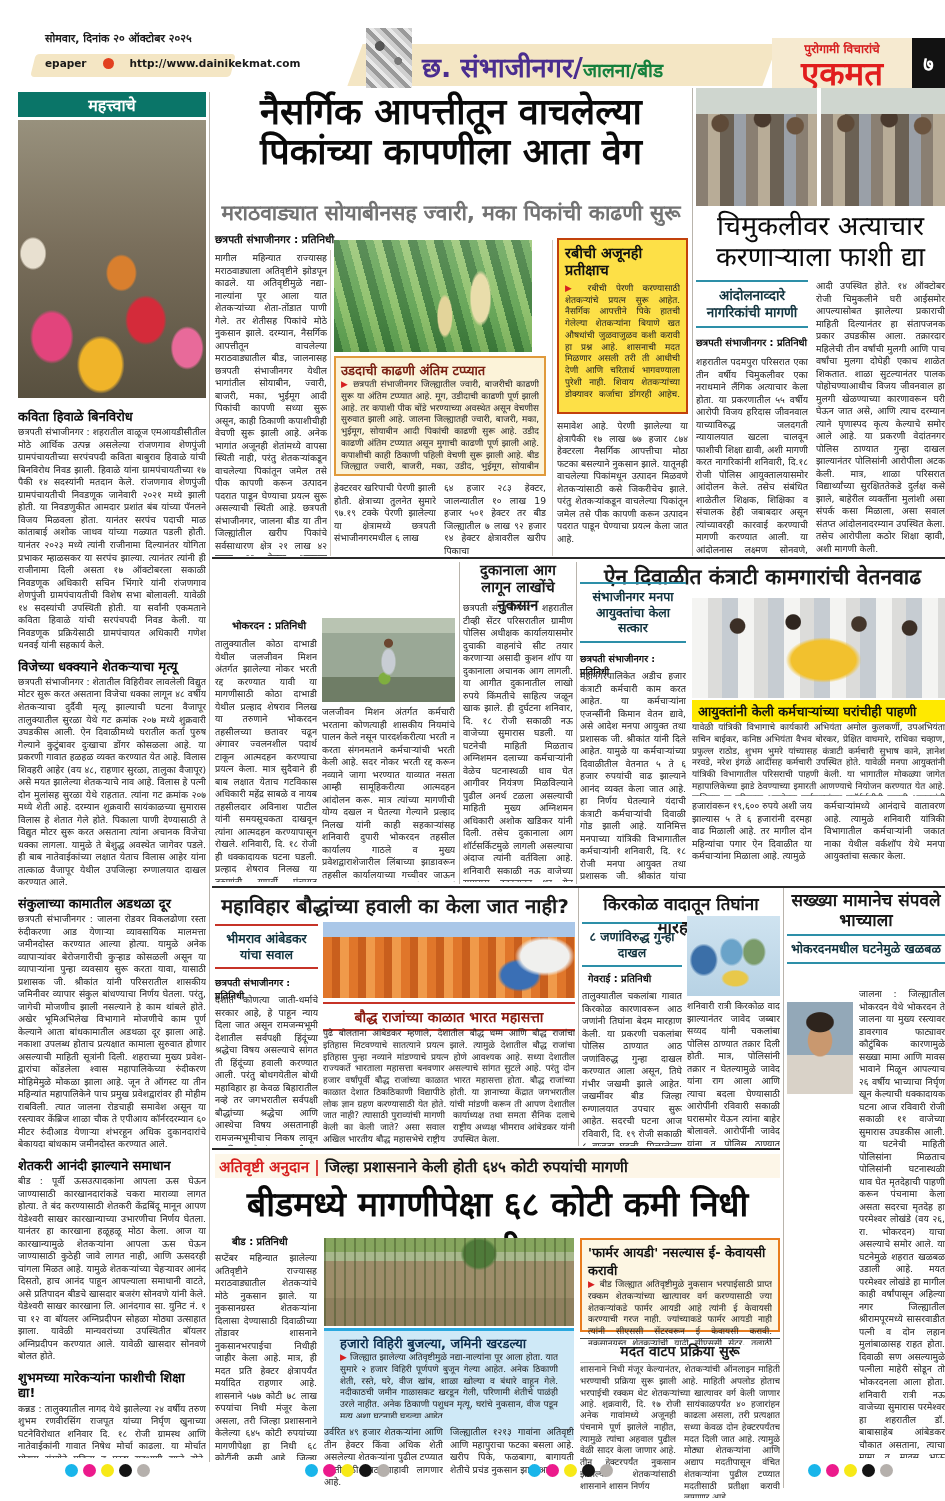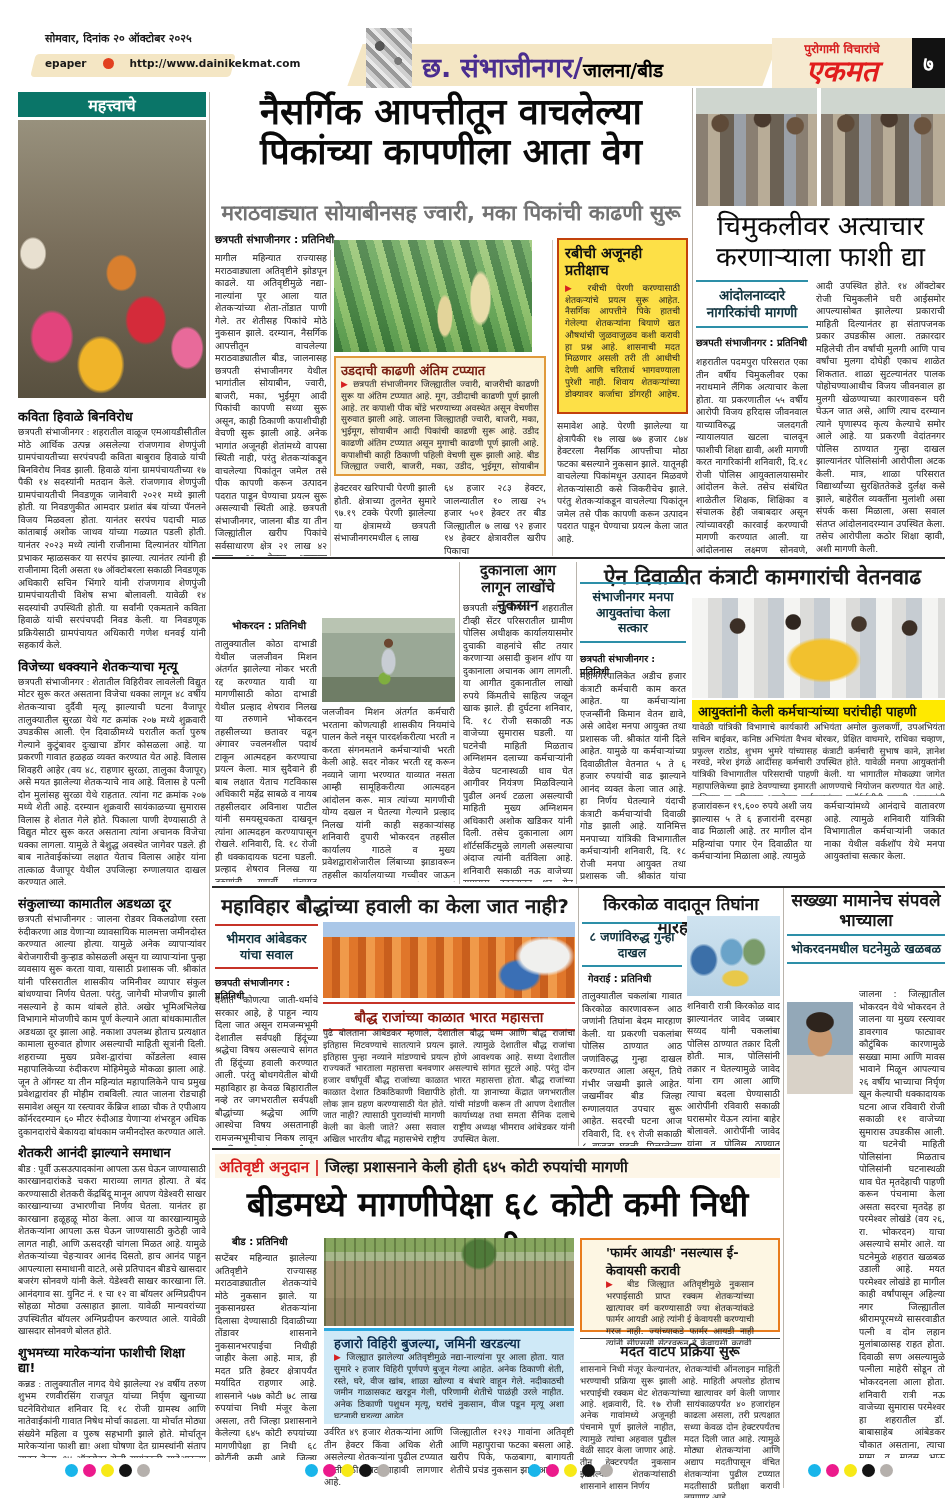--- a/index.html
+++ b/index.html
@@ -11,21 +11,21 @@
   .byline{font-weight:700;font-size:10.5px;color:#111;}
   .subbox{font-weight:800;font-size:13.5px;text-align:center;color:#12343f;
     border-top:2px solid #2d8fa8;border-bottom:2px solid #2d8fa8;padding:5px 2px;line-height:1.25;}
   .vdiv{width:1px;background:#b9b4ac;}
   .hdiv{height:2px;background:#2b2b2b;}
   .photo{background-color:#999;overflow:hidden;}
   .dots{display:flex;gap:5px;align-items:center;}
   .dots span{width:13px;height:13px;border-radius:50%;display:inline-block;}
   .d-c{background:#19b5ea;} .d-m{background:#ec1a8c;} .d-y{background:#f7e917;} .d-k{background:#141414;} .d-g{background:#b5b0ac;}
   .imp-art h3{font-size:12.8px;font-weight:800;margin:7px 0 2px 0;line-height:1.2;color:#0d0d0d;}
-  .imp-art p{margin:0;font-family:Liberation Serif, serif;}
+  .imp-art p{margin:0;}
   .ph-garland{background:
     radial-gradient(42px 52px at 18% 78%, #e2447c 0 45%, transparent 52%),
     radial-gradient(46px 56px at 44% 88%, #f0b429 0 45%, transparent 52%),
     radial-gradient(40px 48px at 68% 72%, #d42b3a 0 45%, transparent 52%),
     radial-gradient(32px 42px at 90% 82%, #e86a9a 0 45%, transparent 52%),
     radial-gradient(26px 32px at 8% 48%, #e8e0d0 0 45%, transparent 52%),
     radial-gradient(30px 36px at 55% 55%, #d97f2e 0 45%, transparent 52%),
     linear-gradient(180deg,#98917d 0%,#7a6f5c 45%,#58503f 100%);}
   .ph-corn{background:
     radial-gradient(22px 56px at 74% 52%, #e9ddab 0 42%, transparent 50%),
@@ -91,25 +91,25 @@
   <div class="abs" style="left:45px;top:30px;font-size:11px;font-weight:700;">सोमवार, दिनांक २० ऑक्टोबर २०२५</div>
   <div class="abs" style="left:33px;top:54px;width:200px;height:23px;background:#f4e6c4;border-radius:4px;transform:skewX(-14deg);"></div>
   <div class="abs" style="left:45px;top:57px;font-size:10.5px;font-weight:700;display:flex;align-items:center;gap:16px;">
     <span>epaper</span>
     <span style="width:11px;height:11px;border-radius:50%;background:#e2401f;display:inline-block;"></span>
     <span>http://www.dainikekmat.com</span>
   </div>
   <div class="abs" style="left:355px;top:44px;width:415px;height:42px;background:#f4e6c4;transform:skewX(-20deg);"></div>
   <div class="abs ph-logo" style="left:366px;top:28px;width:46px;height:60px;"></div>
   <div class="abs" style="left:422px;top:48px;width:350px;white-space:nowrap;">
-    <span style="font-size:27px;font-weight:800;color:#4a2d8f;">छ. संभाजीनगर/</span><span style="font-size:19px;font-weight:800;color:#000000;">जालना/बीड</span>
+    <span style="font-size:27px;font-weight:800;color:#4a2d8f;">छ. संभाजीनगर/</span><span style="font-size:19px;font-weight:800;color:#15803d;">जालना/बीड</span>
   </div>
   <div class="abs" style="left:772px;top:38px;width:140px;height:50px;background:#f6ead0;text-align:center;">
     <div style="font-size:12px;font-weight:800;color:#d61f1f;margin-top:2px;">पुरोगामी विचारांचे</div>
-    <div style="font-size:29px;font-weight:800;color:#e11d1d;line-height:1;font-style:italic;">एकमत</div>
+    <div style="font-size:33px;font-weight:800;color:#e11d1d;line-height:1;">एकमत</div>
   </div>
   <div class="abs" style="left:912px;top:38px;width:33px;height:50px;background:#121212;color:#fff;display:flex;align-items:center;justify-content:center;font-size:20px;font-weight:700;">७</div>
 
   <div class="abs" style="left:18px;top:92px;width:188px;height:25px;background:#0a7568;color:#fff;font-size:16px;font-weight:800;display:flex;align-items:center;justify-content:center;">महत्त्वाचे</div>
   <div class="abs photo ph-garland" style="left:18px;top:120px;width:188px;height:278px;"></div>
   <div class="abs" style="left:18px;top:402px;width:188px;height:1056px;overflow:hidden;">
     <div class="imp-art">
       <h3>कविता हिवाळे बिनविरोध</h3>
       <p class="bt">छत्रपती संभाजीनगर : शहरातील वाळूज एमआयडीसीतील मोठे आर्थिक उत्पन्न असलेल्या रांजणगाव शेणपुंजी ग्रामपंचायतीच्या सरपंचपदी कविता बाबुराव हिवाळे यांची बिनविरोध निवड झाली. हिवाळे यांना ग्रामपंचायतीच्या १७ पैकी १४ सदस्यांनी मतदान केले. रांजणगाव शेणपुंजी ग्रामपंचायतीची निवडणूक जानेवारी २०२१ मध्ये झाली होती. या निवडणुकीत आमदार प्रशांत बंब यांच्या पॅनलने विजय मिळवला होता. यानंतर सरपंच पदाची माळ कांताबाई अशोक जाधव यांच्या गळ्यात पडली होती. यानंतर २०२३ मध्ये त्यांनी राजीनामा दिल्यानंतर योगिता प्रभाकर म्हाळसकर या सरपंच झाल्या. त्यानंतर त्यांनी ही राजीनामा दिली असता १७ ऑक्टोबरला सकाळी निवडणूक अधिकारी सचिन भिंगारे यांनी रांजणगाव शेणपुंजी ग्रामपंचायतीची विशेष सभा बोलावली. यावेळी १४ सदस्यांची उपस्थिती होती. या सर्वांनी एकमताने कविता हिवाळे यांची सरपंचपदी निवड केली. या निवडणूक प्रक्रियेसाठी ग्रामपंचायत अधिकारी गणेश धनवई यांनी सहकार्य केले.</p>
     </div>
@@ -144,21 +144,21 @@
   <div class="abs center" style="left:212px;top:198px;width:478px;font-size:21px;font-weight:800;color:#737373;">मराठवाड्यात सोयाबीनसह ज्वारी, मका पिकांची काढणी सुरू</div>
   <div class="abs byline" style="left:215px;top:232px;">छत्रपती संभाजीनगर : प्रतिनिधी</div>
   <div class="abs bt" style="left:215px;top:252px;width:112px;height:304px;">मागील महिन्यात राज्यासह मराठवाड्याला अतिवृष्टीने झोडपून काढले. या अतिवृष्टीमुळे नद्या-नाल्यांना पूर आला यात शेतकऱ्यांच्या शेता-तोंडात पाणी गेले. तर शेतीसह पिकांचे मोठे नुकसान झाले. दरम्यान, नैसर्गिक आपत्तीतून वाचलेल्या मराठवाड्यातील बीड, जालनासह छत्रपती संभाजीनगर येथील भागांतील सोयाबीन, ज्वारी, बाजरी, मका, भुईमूग आदी पिकांची कापणी सध्या सुरू असून, काही ठिकाणी कपाशीचीही वेचणी सुरू झाली आहे. अनेक भागांत अजूनही शेतांमध्ये वापसा स्थिती नाही, परंतु शेतकऱ्यांकडून वाचलेल्या पिकांतून जमेल तसे पीक कापणी करून उत्पादन पदरात पाडून घेण्याचा प्रयत्न सुरू असल्याची स्थिती आहे. छत्रपती संभाजीनगर, जालना बीड या तीन जिल्ह्यांतील खरीप पिकांचे सर्वसाधारण क्षेत्र २१ लाख ४२ हजार २३ हेक्टर असताना प्रत्यक्षात २० लाख ८१ हजार ७५८</div>
   <div class="abs vdiv" style="left:330px;top:250px;height:306px;background:#cfc9bf;"></div>
   <div class="abs photo ph-corn" style="left:334px;top:240px;width:198px;height:112px;"></div>
   <div class="abs ybox" style="left:334px;top:356px;width:212px;height:120px;padding:3px 5px;box-sizing:border-box;">
     <div style="font-size:13px;font-weight:800;color:#7a2012;">उडदाची काढणी अंतिम टप्प्यात</div>
     <div class="bt-sm" style="height:92px;"><span class="arrow">▶ </span><span>छत्रपती संभाजीनगर जिल्ह्यातील ज्वारी, बाजरीची काढणी सुरू या अंतिम टप्प्यात आहे. मूग, उडीदाची काढणी पूर्ण झाली आहे. तर कपाशी पीक बोंडे भरण्याच्या अवस्थेत असून वेचणीस सुरुवात झाली आहे. जालना जिल्ह्यातही ज्वारी, बाजरी, मका, भुईमूग, सोयाबीन आदी पिकांची काढणी सुरू आहे. उडीद काढणी अंतिम टप्प्यात असून मुगाची काढणी पूर्ण झाली आहे. कपाशीची काही ठिकाणी पहिली वेचणी सुरू झाली आहे. बीड जिल्ह्यात ज्वारी, बाजरी, मका, उडीद, भुईमूग, सोयाबीन काढणी सुरू आहे. उडदाची काढणी अंतिम टप्प्यात असून, कपाशी बोंडे काही ठिकाणी पक्वतेच्या तर काही ठिकाणी फुटण्याच्या अवस्थेत आहे. तुरळक ठिकाणी पहिली वेचणीही सुरू झाली आहे. कपाशीत आकस्मिक मर चा प्रादुर्भाव मोठ्या प्रमाणात झाला आहे.</span></div>
   </div>
   <div class="abs bt" style="left:334px;top:482px;width:102px;height:74px;">हेक्टरवर खरिपाची पेरणी झाली होती. क्षेत्राच्या तुलनेत सुमारे ९७.१९ टक्के पेरणी झालेल्या या क्षेत्रामध्ये छत्रपती संभाजीनगरमधील ६ लाख</div>
-  <div class="abs bt" style="left:444px;top:482px;width:102px;height:74px;">६४ हजार २८३ हेक्टर, जालन्यातील १० लाख २५ हजार ५०१ हेक्टर तर बीड जिल्ह्यातील ७ लाख ९२ हजार १४ हेक्टर क्षेत्रावरील खरीप पिकाचा</div>
+  <div class="abs bt" style="left:444px;top:482px;width:102px;height:74px;">६४ हजार २८३ हेक्टर, जालन्यातील १० लाख 19 हजार ५०१ हेक्टर तर बीड जिल्ह्यातील ७ लाख ९२ हजार १४ हेक्टर क्षेत्रावरील खरीप पिकाचा</div>
   <div class="abs vdiv" style="left:552px;top:240px;height:316px;background:#cfc9bf;"></div>
   <div class="abs bbox" style="left:557px;top:238px;width:131px;height:176px;padding:5px 6px;box-sizing:border-box;">
     <div style="font-size:14.5px;font-weight:800;color:#111;line-height:1.2;">रबीची अजूनही प्रतीक्षाच</div>
     <div class="bt-sm" style="height:118px;margin-top:3px;"><span class="arrow">▶ </span><span>रबीची पेरणी करण्यासाठी शेतकऱ्यांचे प्रयत्न सुरू आहेत. नैसर्गिक आपत्तीने पिके हातची गेलेल्या शेतकऱ्यांना बियाणे खत औषधांची जुळवाजुळव कशी करावी हा प्रश्न आहे. शासनाची मदत मिळणार असली तरी ती आधीची देणी आणि चरितार्थ भागवण्याला पुरेशी नाही. शिवाय शेतकऱ्यांच्या डोक्यावर कर्जाचा डोंगरही आहेच. पावसाळा लांबल्यानेही रबी पेरणीत अडथळा निर्माण झाला आहे.</span></div>
   </div>
   <div class="abs bt" style="left:557px;top:420px;width:131px;height:136px;">समावेश आहे. पेरणी झालेल्या या क्षेत्रापैकी १७ लाख ७७ हजार ८७४ हेक्टरला नैसर्गिक आपत्तीचा मोठा फटका बसल्याने नुकसान झाले. यातूनही वाचलेल्या पिकांमधून उत्पादन मिळवणे शेतकऱ्यांसाठी कसे जिकरीचेच झाले. परंतु शेतकऱ्यांकडून वाचलेल्या पिकांतून जमेल तसे पीक कापणी करून उत्पादन पदरात पाडून घेण्याचा प्रयत्न केला जात आहे.</div>
   <div class="abs vdiv" style="left:692px;top:88px;height:468px;"></div>
 
   <div class="abs photo ph-crowd" style="left:696px;top:88px;width:121px;height:118px;"></div>
   <div class="abs photo ph-crowd" style="left:821px;top:88px;width:124px;height:118px;"></div>
@@ -228,27 +228,27 @@
 
   <div class="abs" style="left:215px;top:1154px;width:565px;font-size:15px;font-weight:800;background:#fdf6e8;padding:2px 4px;box-sizing:border-box;">
     <span class="kickerlbl">अतिवृष्टी अनुदान</span>
     <span style="color:#d61f1f;font-weight:800;"> | </span>
     <span>जिल्हा प्रशासनाने केली होती ६४५ कोटी रुपयांची मागणी</span>
   </div>
   <div class="abs center" style="left:215px;top:1180px;width:565px;font-size:34px;font-weight:800;color:#0a0a0a;">बीडमध्ये मागणीपेक्षा ६८ कोटी कमी निधी जाहीर</div>
   <div class="abs byline" style="left:232px;top:1234px;font-size:10px;">बीड : प्रतिनिधी</div>
   <div class="abs bt" style="left:215px;top:1252px;width:102px;height:208px;">सप्टेंबर महिन्यात झालेल्या अतिवृष्टीने राज्यासह मराठवाड्यातील शेतकऱ्यांचे मोठे नुकसान झाले. या नुकसानग्रस्त शेतकऱ्यांना दिलासा देण्यासाठी दिवाळीच्या तोंडावर शासनाने नुकसानभरपाईचा निधीही जाहीर केला आहे. मात्र, ही मदत प्रति हेक्टर क्षेत्रापर्यंत मर्यादित राहणार आहे. शासनाने ५७७ कोटी ७८ लाख रुपयांचा निधी मंजूर केला असला, तरी जिल्हा प्रशासनाने केलेल्या ६४५ कोटी रुपयांच्या मागणीपेक्षा हा निधी ६८ कोटींनी कमी आहे. जिल्हा प्रशासनाने ८ लाख ५७ हजार १७१ बाधित शेतकऱ्यांचा प्रस्ताव शासनाला सादर केला होता. मात्र मंजूर निधी केवळ ८ लाख ६ हजार शेतकऱ्यांपुरताच आहे. यामुळे</div>
   <div class="abs photo ph-flood" style="left:324px;top:1238px;width:250px;height:88px;"></div>
-  <div class="abs wellsbox" style="left:324px;top:1328px;width:250px;height:96px;padding:3px 10px;box-sizing:border-box;">
+  <div class="abs wellsbox" style="left:324px;top:1328px;width:250px;height:112px;padding:3px 16px;box-sizing:border-box;">
     <div style="font-size:13px;font-weight:800;color:#0d2e4e;">हजारो विहिरी बुजल्या, जमिनी खरडल्या</div>
     <div class="bt-sm" style="height:66px;"><span class="arrow">▶ </span><span>जिल्ह्यात झालेल्या अतिवृष्टीमुळे नद्या-नाल्यांना पूर आला होता. यात सुमारे २ हजार विहिरी पूर्णपणे बुजून गेल्या आहेत. अनेक ठिकाणी शेती, रस्ते, घरे, वीज खांब, शाळा खोल्या व बंधारे वाहून गेले. नदीकाठची जमीन गाळासकट खरडून गेली, परिणामी शेतीचे पाळंही उरले नाहीत. अनेक ठिकाणी पशुधन मृत्यू, घरांचे नुकसान, वीज पडून मृत्यू अशा घटनाही घडल्या आहेत.</span></div>
   </div>
   <div class="abs bt" style="left:324px;top:1426px;width:119px;height:72px;">उर्वरित ४९ हजार शेतकऱ्यांना आणि तीन हेक्टर किंवा अधिक शेती असलेल्या शेतकऱ्यांना पुढील टप्प्यात मदतीसाठी वाट पाहावी लागणार आहे.</div>
   <div class="abs bt" style="left:450px;top:1426px;width:124px;height:72px;">जिल्ह्यातील १२१३ गावांना अतिवृष्टी आणि महापुराचा फटका बसला आहे. खरीप पिके, फळबागा, बागायती शेतीचे प्रचंड नुकसान झाले आहे.</div>
-  <div class="abs farmerbox" style="left:580px;top:1238px;width:200px;height:94px;padding:3px 24px;box-sizing:border-box;">
+  <div class="abs farmerbox" style="left:580px;top:1238px;width:200px;height:94px;padding:3px 6px;box-sizing:border-box;">
     <div style="font-size:13px;font-weight:800;color:#111;">'फार्मर आयडी' नसल्यास ई- केवायसी करावी</div>
     <div class="bt-sm" style="height:66px;"><span class="arrow">▶ </span><span>बीड जिल्ह्यात अतिवृष्टीमुळे नुकसान भरपाईसाठी प्राप्त रक्कम शेतकऱ्यांच्या खात्यावर वर्ग करण्यासाठी ज्या शेतकऱ्यांकडे फार्मर आयडी आहे त्यांनी ई केवायसी करण्याची गरज नाही. ज्यांच्याकडे फार्मर आयडी नाही त्यांनी सीएससी सेंटरवरून ई केवायसी करावी. नुकसानग्रस्त शेतकऱ्यांची यादी सीएससी सेंटर, तलाठी कार्यालयात लावण्यात येईल. कोणा शेतकऱ्यांना काही तक्रार असेल तर टोल फ्री क्रमांक १०७७ वर संपर्क साधावा, असे आवाहन जिल्हाधिकारी विवेक जॉन्सन यांनी केले आहे.</span></div>
   </div>
   <div class="abs center" style="left:580px;top:1338px;width:200px;font-size:14px;font-weight:800;border-top:1.5px solid #444;border-bottom:1.5px solid #aaa;padding:2px 0;box-sizing:border-box;">मदत वाटप प्रक्रिया सुरू</div>
   <div class="abs bt-sm" style="left:580px;top:1364px;width:200px;height:44px;">शासनाने निधी मंजूर केल्यानंतर, शेतकऱ्यांची ऑनलाइन माहिती भरण्याची प्रक्रिया सुरू झाली आहे. माहिती अपलोड होताच भरपाईची रक्कम थेट शेतकऱ्यांच्या खात्यावर वर्ग केली जाणार आहे. शुक्रवारी, दि. १७ रोजी सायंकाळपर्यंत ४० हजारांहून अधिक शेतकऱ्यांची माहिती अपलोड झाली होती.</div>
   <div class="abs bt-sm" style="left:580px;top:1410px;width:96px;height:88px;">अनेक गावांमध्ये अजूनही पंचनामे पूर्ण झालेले नाहीत, त्यामुळे त्यांचा अहवाल पुढील वेळी सादर केला जाणार आहे. तीन हेक्टरपर्यंत नुकसान झालेल्या शेतकऱ्यांसाठी शासनाने शासन निर्णय</div>
   <div class="abs bt-sm" style="left:684px;top:1410px;width:96px;height:88px;">काढला असला, तरी प्रत्यक्षात सध्या केवळ दोन हेक्टरपर्यंतच मदत दिली जात आहे. त्यामुळे मोठ्या शेतकऱ्यांना आणि अद्याप मदतीपासून वंचित शेतकऱ्यांना पुढील टप्प्यात मदतीसाठी प्रतीक्षा करावी लागणार आहे.</div>
   <div class="abs dots" style="left:305px;top:1464px;">
       <span class="d-c"></span>
       <span class="d-m"></span>

